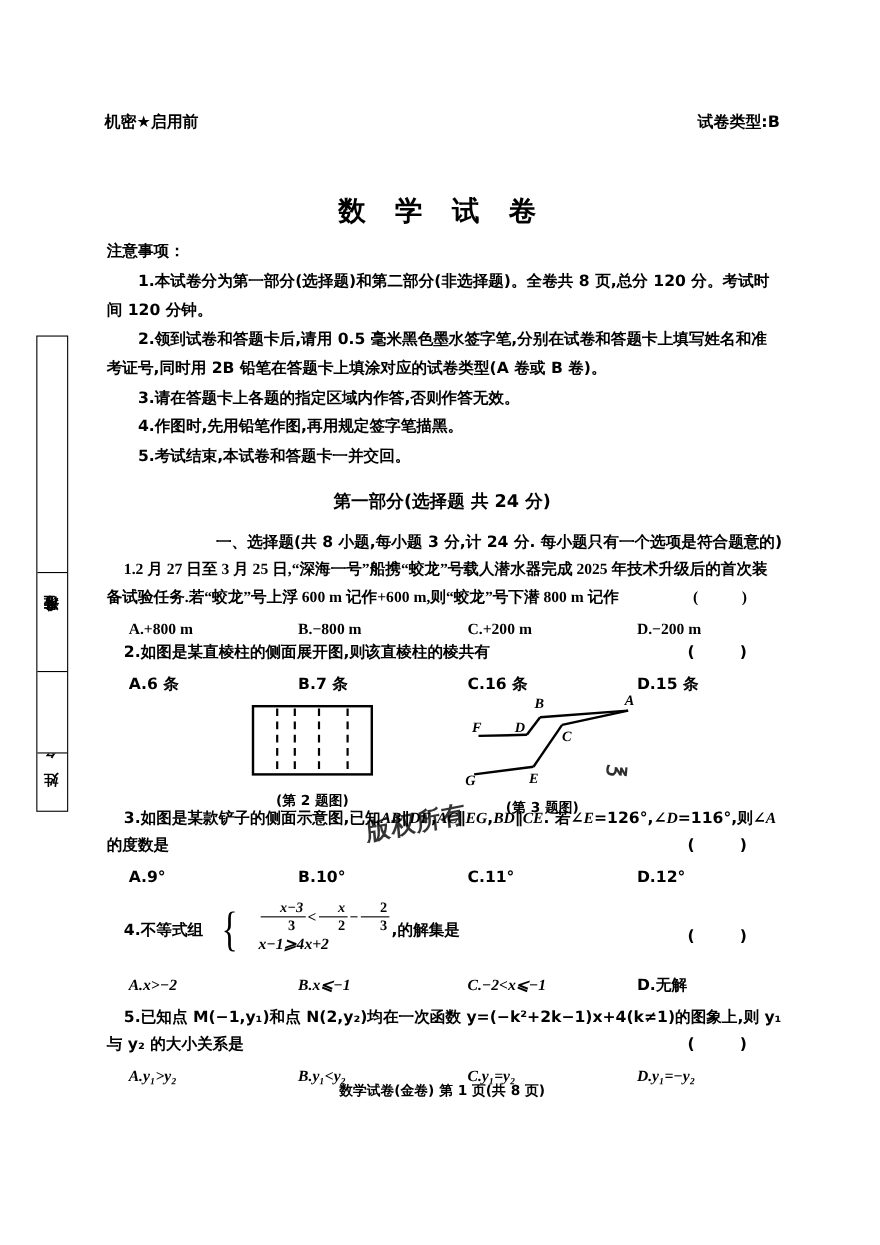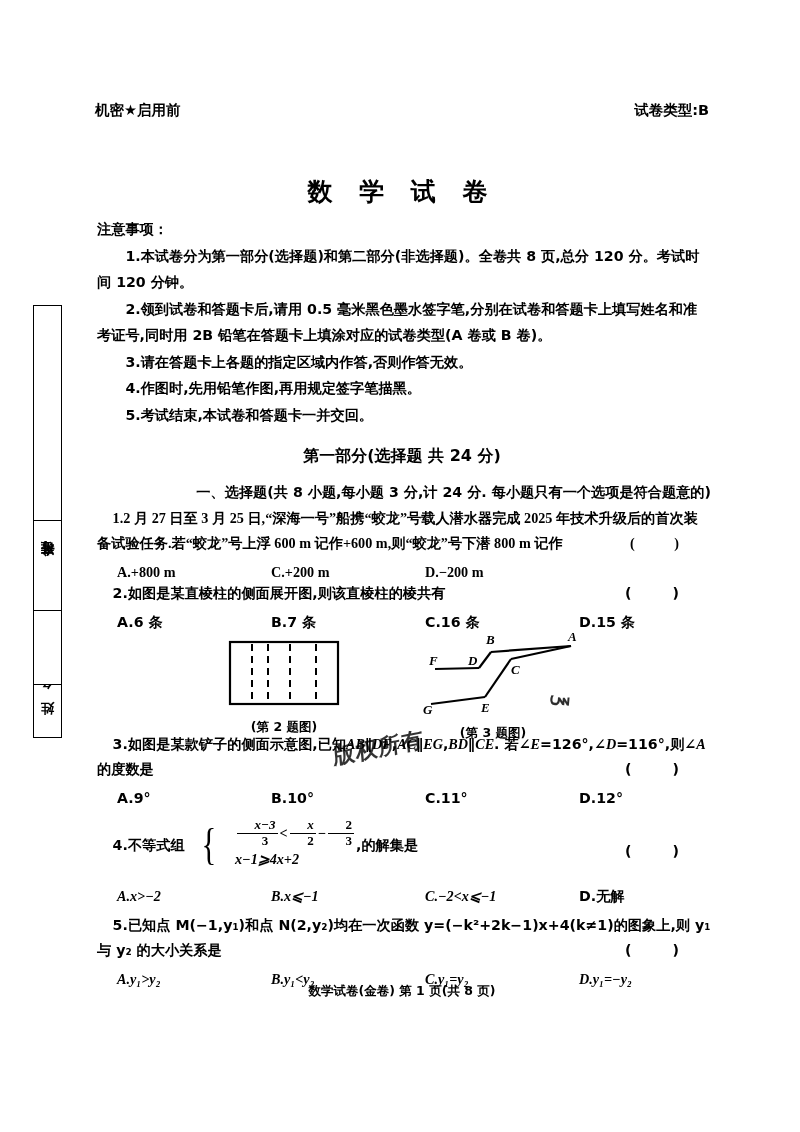--- a/index.html
+++ b/index.html
@@ -286,20 +286,21 @@
   <div class="part-heading">第一部分(选择题  共 24 分)</div>
   <div class="section-line">一、选择题(共 8 小题,每小题 3 分,计 24 分. 每小题只有一个选项是符合题意的)</div>
 
   <div class="q" style="top:506px;font-family:Liberation Serif, serif;">
     <div class="q-stem">
       <span>1.</span><span>2 月 27 日至 3 月 25 日,“深海一号”船携“蛟龙”号载人潜水器完成 2025 年技术升级后的首次装备试验任务.若“蛟龙”号上浮 600 m 记作+600 m,则“蛟龙”号下潜 800 m 记作</span>
       <span class="paren" style="right:14px; bottom:0;">(  )</span>
     </div>
     <div class="opts">
       <span class="opt">A.+800 m</span>
+      <span class="opt">B.−800 m</span>
       <span class="opt">C.+200 m</span>
       <span class="opt">D.−200 m</span>
     </div>
   </div>
 
   <div class="q" style="top:581px;">
     <div class="q-stem">
       <span>2.</span><span>如图是某直棱柱的侧面展开图,则该直棱柱的棱共有</span>
       <span class="paren" style="right:14px; bottom:0;">(  )</span>
     </div>

